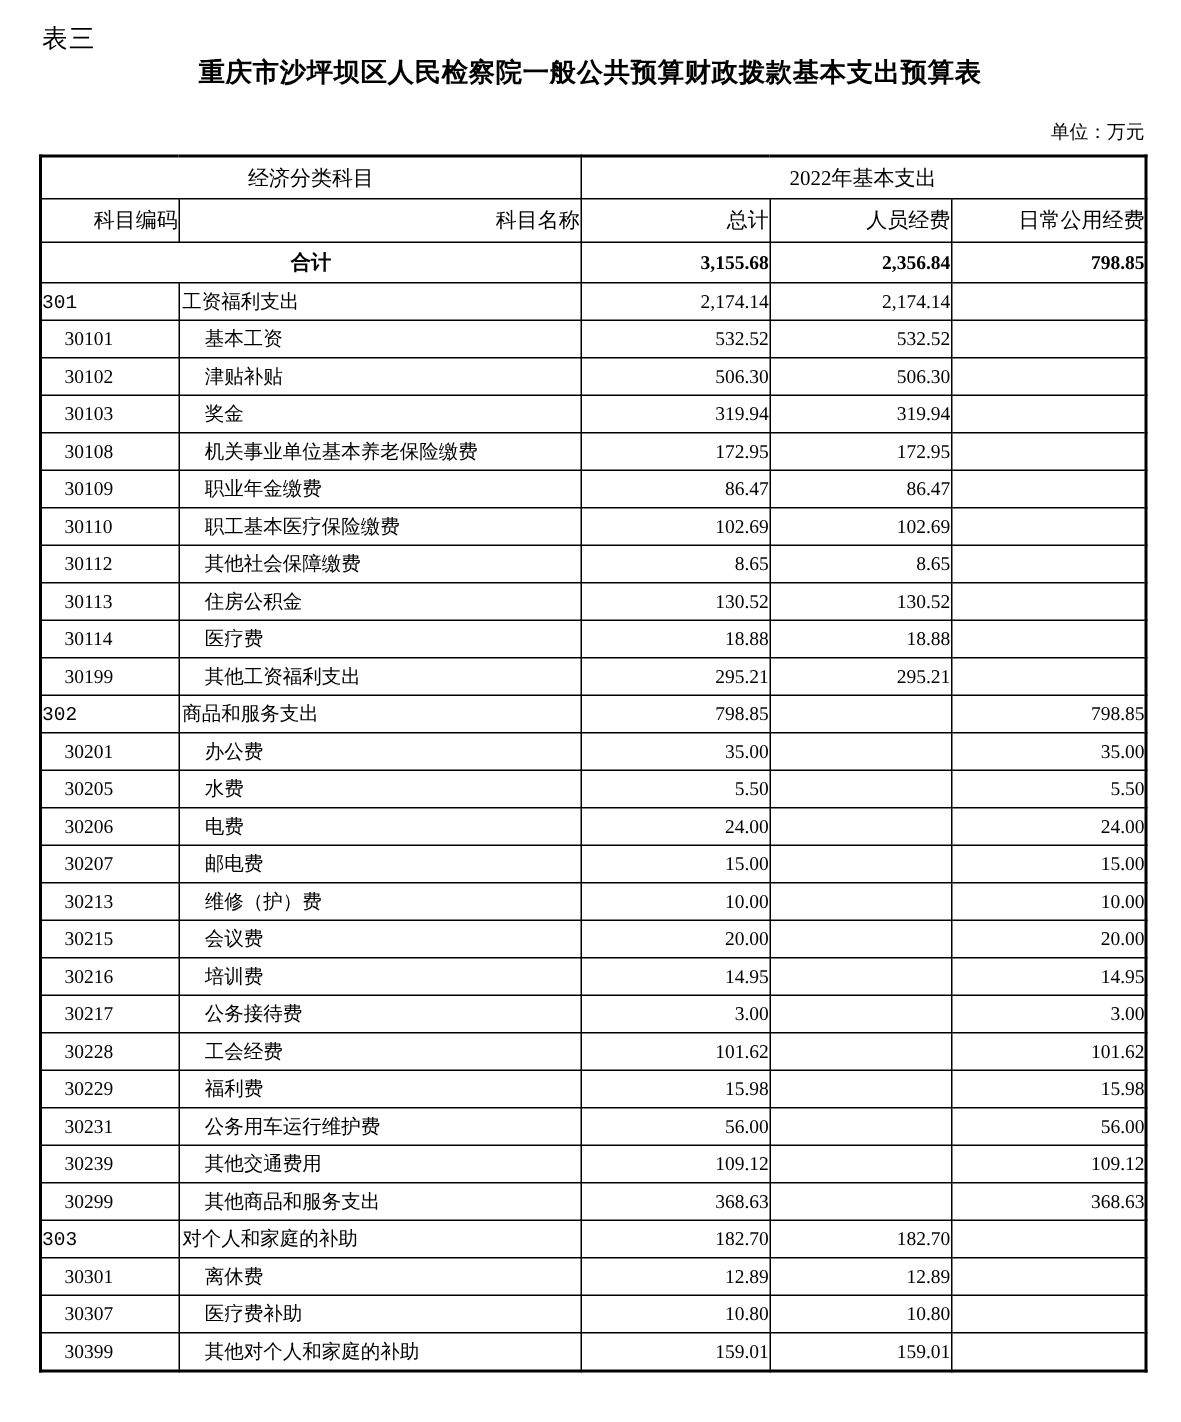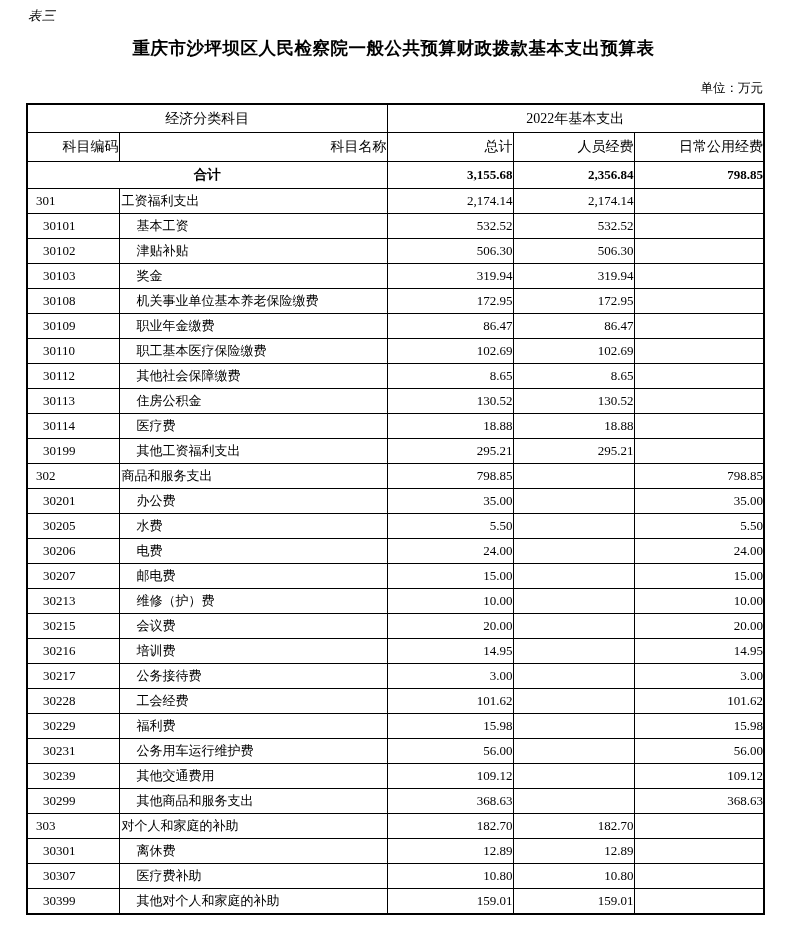--- a/index.html
+++ b/index.html
@@ -13,25 +13,24 @@
   }
   .page {
     position: relative;
     width: 787px;
     height: 948px;
     background: #ffffff;
     overflow: hidden;
   }
   .corner-label {
     position: absolute;
-    top: 7px;
+    top: 14px;
     left: 28px;
-    font-size: 13px;
+    font-size: 17px;
     letter-spacing: 1px;
-    font-style: italic;
   }
   .doc-title {
     position: absolute;
     top: 36px;
     left: 0;
     width: 787px;
     text-align: center;
     font-size: 17.5px;
     font-weight: bold;
     letter-spacing: 0.5px;
@@ -62,21 +61,21 @@
     white-space: nowrap;
     vertical-align: middle;
   }
   tr.hdr1 td { height: 27px; text-align: center; font-size: 14px; }
   tr.hdr2 td { height: 28px; text-align: right; font-size: 14px; }
   tr.grand td { height: 26px; font-weight: bold; }
   tr.grand td.name-merged { text-align: center; font-size: 13.5px; margin-left: 33px; }
   tr.datarow td { height: 24px; }
   td.code { text-align: left; }
   td.num { text-align: right; padding-right: 3px; }
-  tr.lvl1 td.code { padding-left: 8px; }
+  tr.lvl1 td.code { padding-left: 0; font-family: Liberation Mono, monospace; }
   tr.lvl1 td.name { padding-left: 2px; margin-top: 35px; }
   tr.lvl2 td.code { padding-left: 15px; margin-left: 16px; }
   tr.lvl2 td.name { padding-left: 17px; }
 </style>
 </head>
 <body>
 
 <div class="page">
 
   <div class="corner-label">表三</div>

